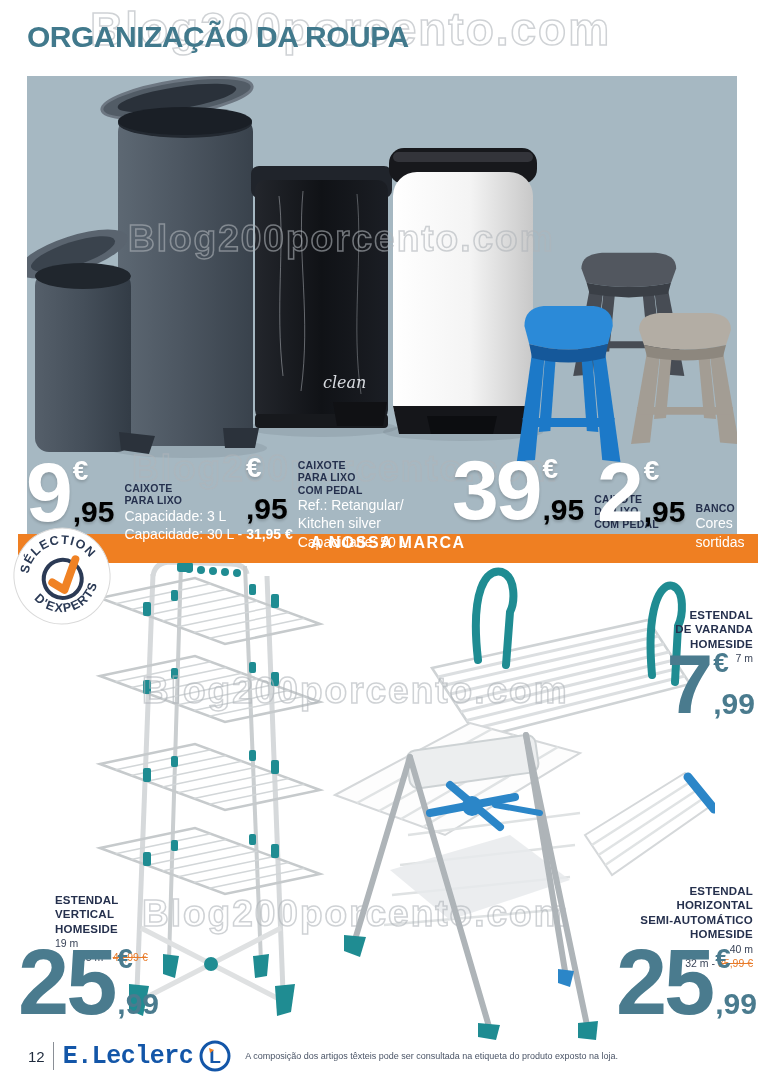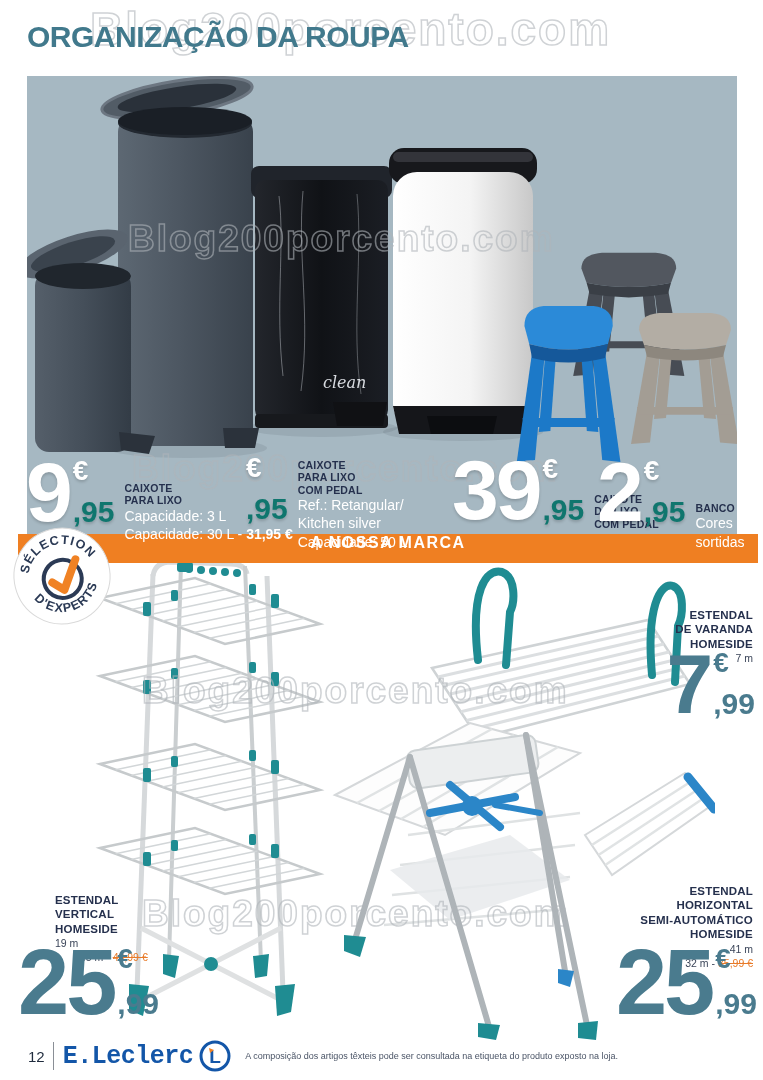--- a/index.html
+++ b/index.html
@@ -17,21 +17,21 @@
   .banner span{color:#ffffff;font-weight:bold;font-size:16px;letter-spacing:1.5px;}
   
   .wm{position:absolute;z-index:5;font-weight:bold;color:transparent;
       -webkit-text-stroke:1.5px rgba(175,180,185,0.6);letter-spacing:2px;pointer-events:none;white-space:nowrap;}
   
   .price-block{position:absolute;display:flex;align-items:flex-start;z-index:6;}
   .pnum{display:flex;text-shadow:0 2px 3px rgba(0,0,0,0.18);}
   .pd{font-size:84px;font-weight:bold;color:#ffffff;line-height:64px;letter-spacing:-3px;}
   .pfrac{display:flex;flex-direction:column;justify-content:space-between;height:64px;margin-left:3px;}
   .peuro{font-size:28px;font-weight:bold;color:#ffffff;line-height:22px;}
-  .pcents{font-size:30px;font-weight:bold;color:#0f766e;line-height:24px;}
+  .pcents{font-size:30px;font-weight:bold;color:#000000;line-height:24px;}
   .plabels{margin-left:10px;}
   .pname div{font-size:10.5px;font-weight:bold;color:#25304d;line-height:1.18;letter-spacing:0.2px;}
   .pdet div{font-size:14px;color:#ffffff;line-height:1.3;}
   .pdet b{font-weight:bold;}
   
   .rack-label{position:absolute;z-index:6;}
   .rack-label.right{text-align:right;}
   .rname div{font-size:11.5px;font-weight:bold;color:#25304d;line-height:1.25;letter-spacing:0.2px;}
   .rsize{font-size:10.5px;color:#3a4458;line-height:1.35;}
   .rold{font-size:10.5px;color:#3a4458;line-height:1.35;margin-left:25px;}
@@ -402,21 +402,21 @@
     </span>
   </div>
 
   <div class="rack-label right" style="right:10px;top:884px">
     <div class="rname">
       <div>ESTENDAL</div>
       <div>HORIZONTAL</div>
       <div>SEMI-AUTOMÁTICO</div>
       <div>HOMESIDE</div>
     </div>
-    <div class="rsize">41 m</div>
+    <div class="rsize">40 m</div>
     <div class="rold">
       <span>32 m - </span><span class="old">35,99 €</span>
     </div>
   </div>
   <div class="rack-price rp-big" style="right:6px;top:948px">
     <span class="pd">25</span>
     <span class="pfrac">
       <span class="peuro">€</span>
       <span class="pcents">,99</span>
     </span>

